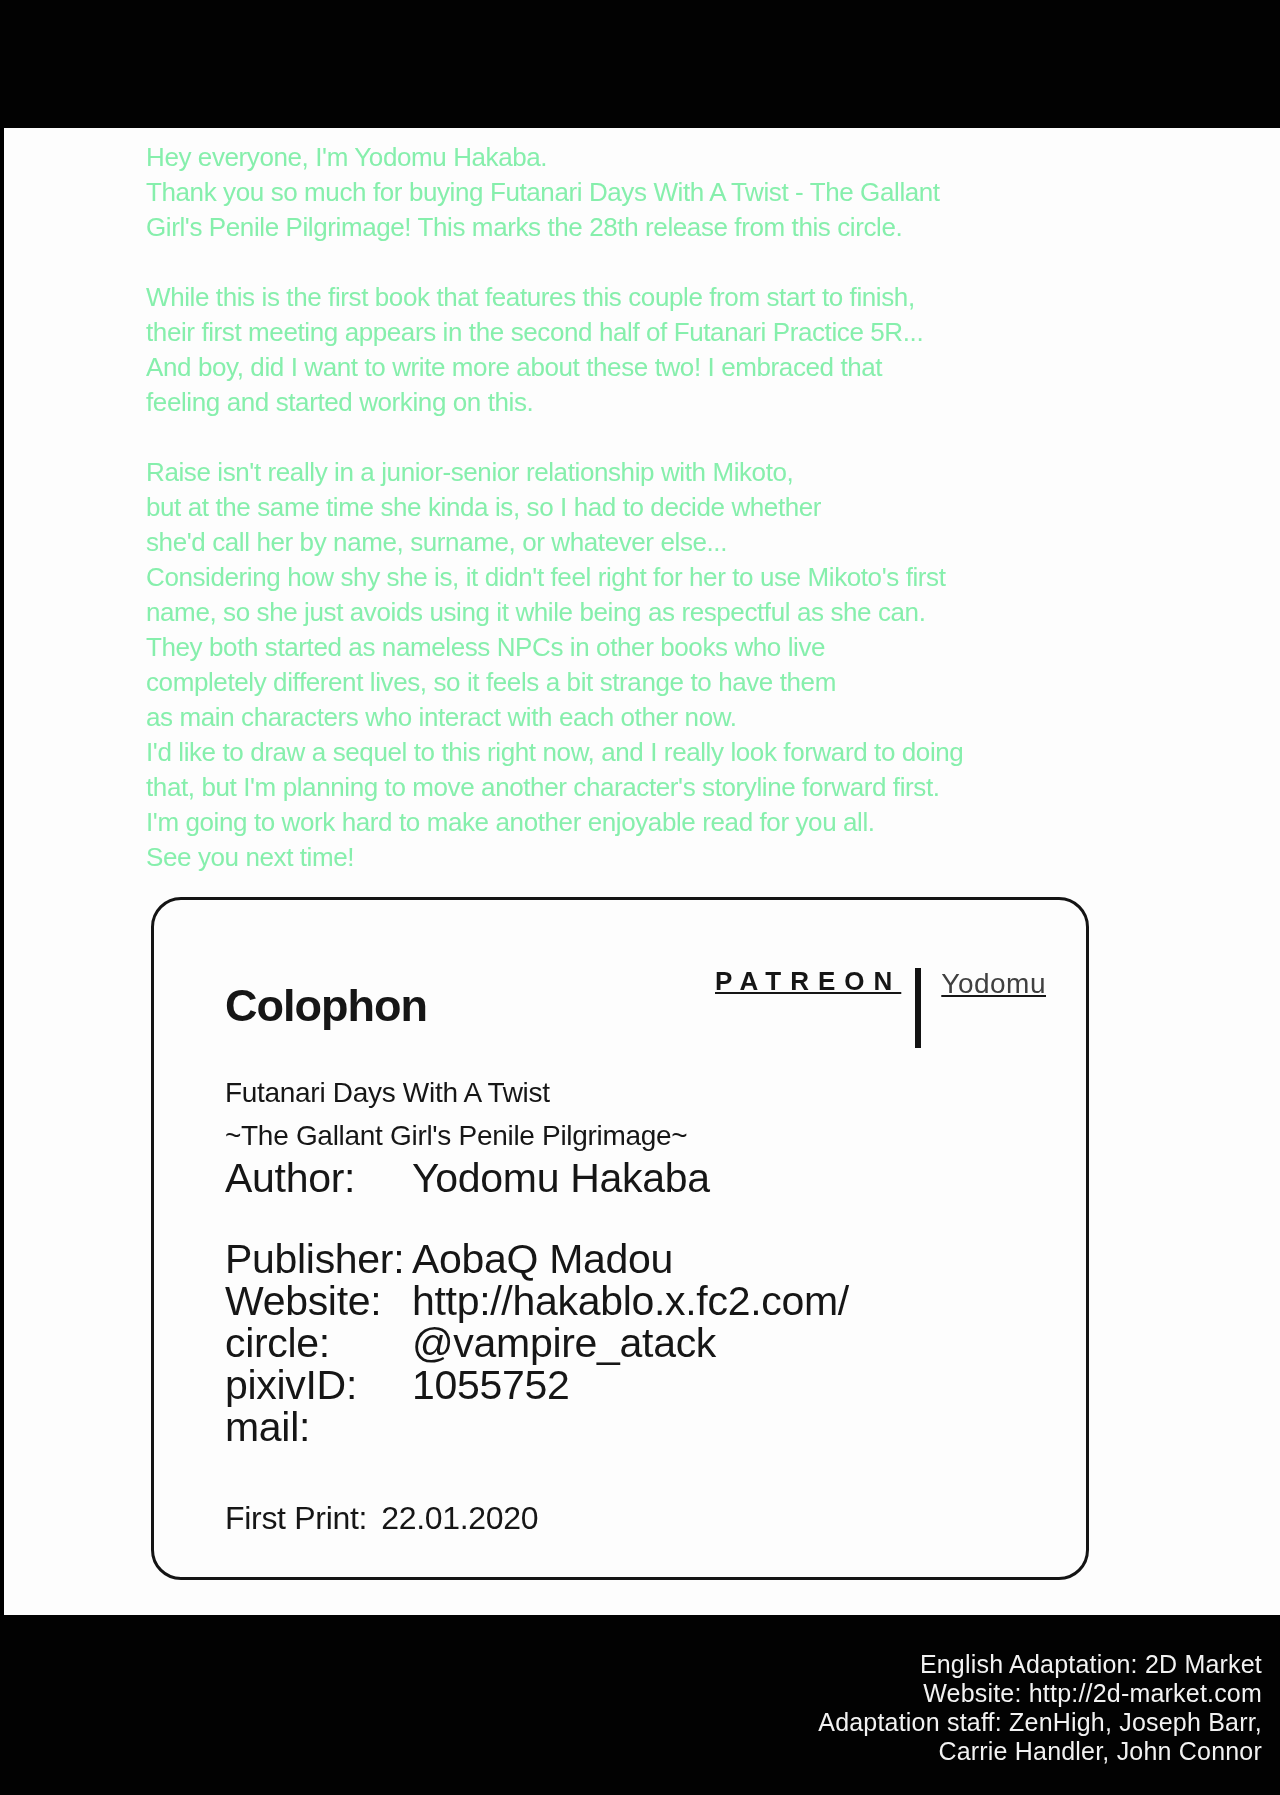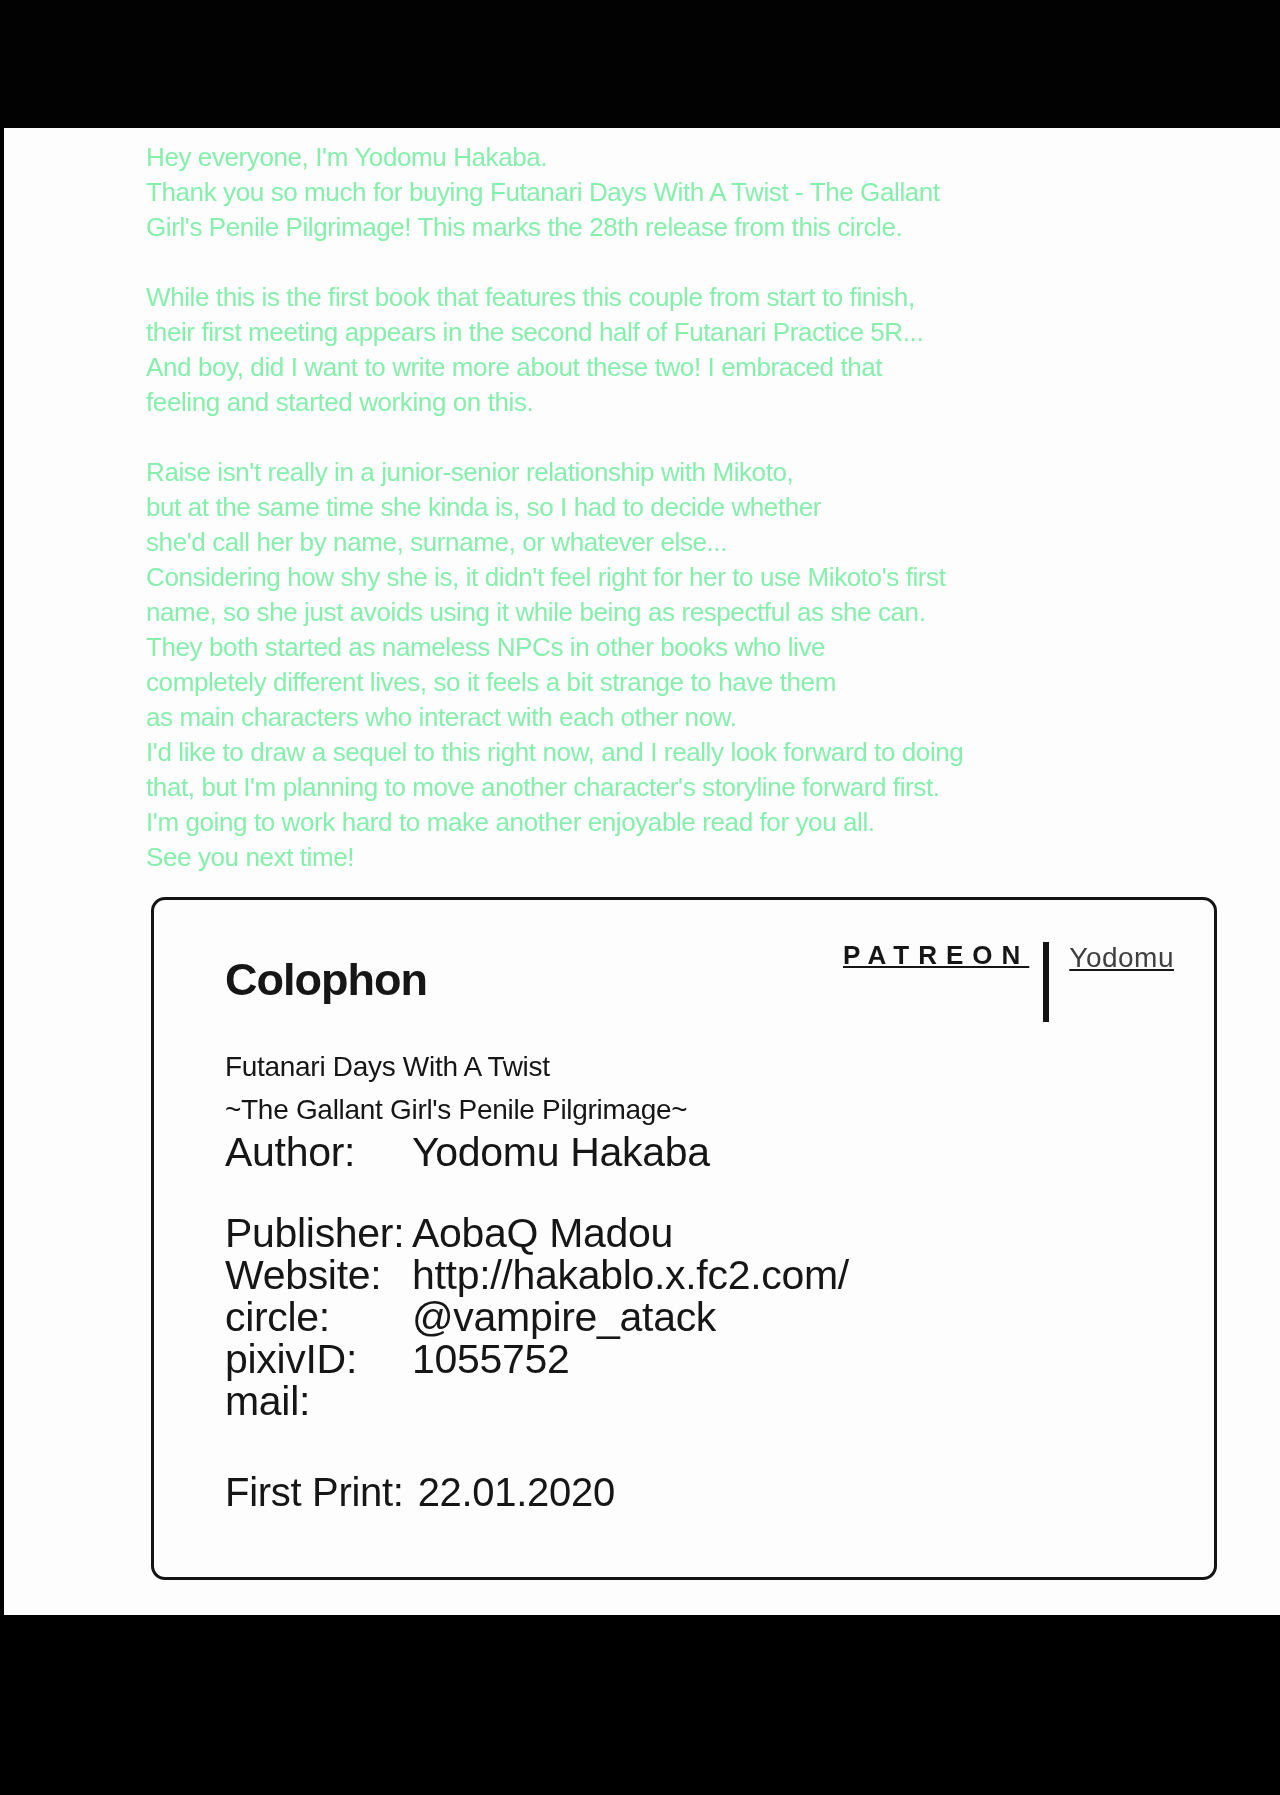--- a/index.html
+++ b/index.html
@@ -8,37 +8,37 @@
     font-family:"Liberation Sans", sans-serif;
   }
   .top-bar{position:absolute;left:0;top:0;width:1280px;height:128px;background:#020202;}
   .paper{position:absolute;left:4px;top:128px;width:1276px;height:1487px;background:#fdfdfd;}
   .afterword{
     position:absolute;left:146px;top:140px;width:1060px;
     font-size:26px;line-height:35px;letter-spacing:-0.4px;color:#86efac;
     white-space:pre-line;
   }
   .colophon-box{
-    position:absolute;left:151px;top:897px;width:1066px;height:683px;
-    box-sizing:border-box;border:3px solid #141414;border-radius:14px;
+    position:absolute;left:151px;top:897px;width:938px;height:683px;
+    box-sizing:border-box;border:3px solid #141414;border-radius:30px;
     background:#fdfdfd;color:#161616;
-    padding:38px 40px 0 71px;
+    padding:64px 40px 0 71px;
   }
   .colophon-header{display:flex;align-items:center;justify-content:space-between;}
   .colophon-title{font-size:45px;font-weight:bold;letter-spacing:-1px;line-height:1.15;}
   .patreon-group{display:flex;align-items:flex-start;margin-top:4px;text-decoration:underline;}
   .patreon-wordmark{font-size:26px;font-weight:bold;letter-spacing:9px;line-height:1;}
   .patreon-divider{width:6px;height:80px;background:#131313;margin:0 20px 0 14px;}
   .patreon-name{font-size:28px;letter-spacing:0.5px;color:#404040;}
   .book-title{margin-top:23px;font-size:28px;line-height:43px;letter-spacing:-0.3px;white-space:pre-line;}
   .field-row{display:grid;grid-template-columns:187px 1fr;font-size:41px;letter-spacing:-0.3px;}
   .author-row{line-height:43px;}
   .contact-rows{margin-top:38px;}
   .contact-rows .field-row{line-height:42px;}
-  .first-print{margin-top:49px;font-size:40px;line-height:42px;letter-spacing:-0.3px;}
+  .first-print{margin-top:49px;font-size:32px;line-height:42px;letter-spacing:-0.3px;}
   .first-print .fp-value{margin-left:14px;}
   .bottom-bar{
     position:absolute;left:0;top:1615px;width:1280px;height:180px;background:#020202;
     box-sizing:border-box;padding:35px 18px 0 0;
     color:#f2f2f2;font-size:25px;line-height:29px;text-align:right;
     white-space:pre-line;letter-spacing:0.2px;
   }
 </style>
 </head>
 <body>
@@ -110,14 +110,18 @@
         <span>mail:</span>
       </div>
     </div>
 
     <div class="first-print">
       <span>First Print:</span><span class="fp-value">22.01.2020</span>
     </div>
 
   </div>
 
+  <div class="bottom-bar">English Adaptation: 2D Market
+Website: http://2d-market.com
+Adaptation staff: ZenHigh, Joseph Barr,
+Carrie Handler, John Connor</div>
 
 </div>
 
 </body></html>

